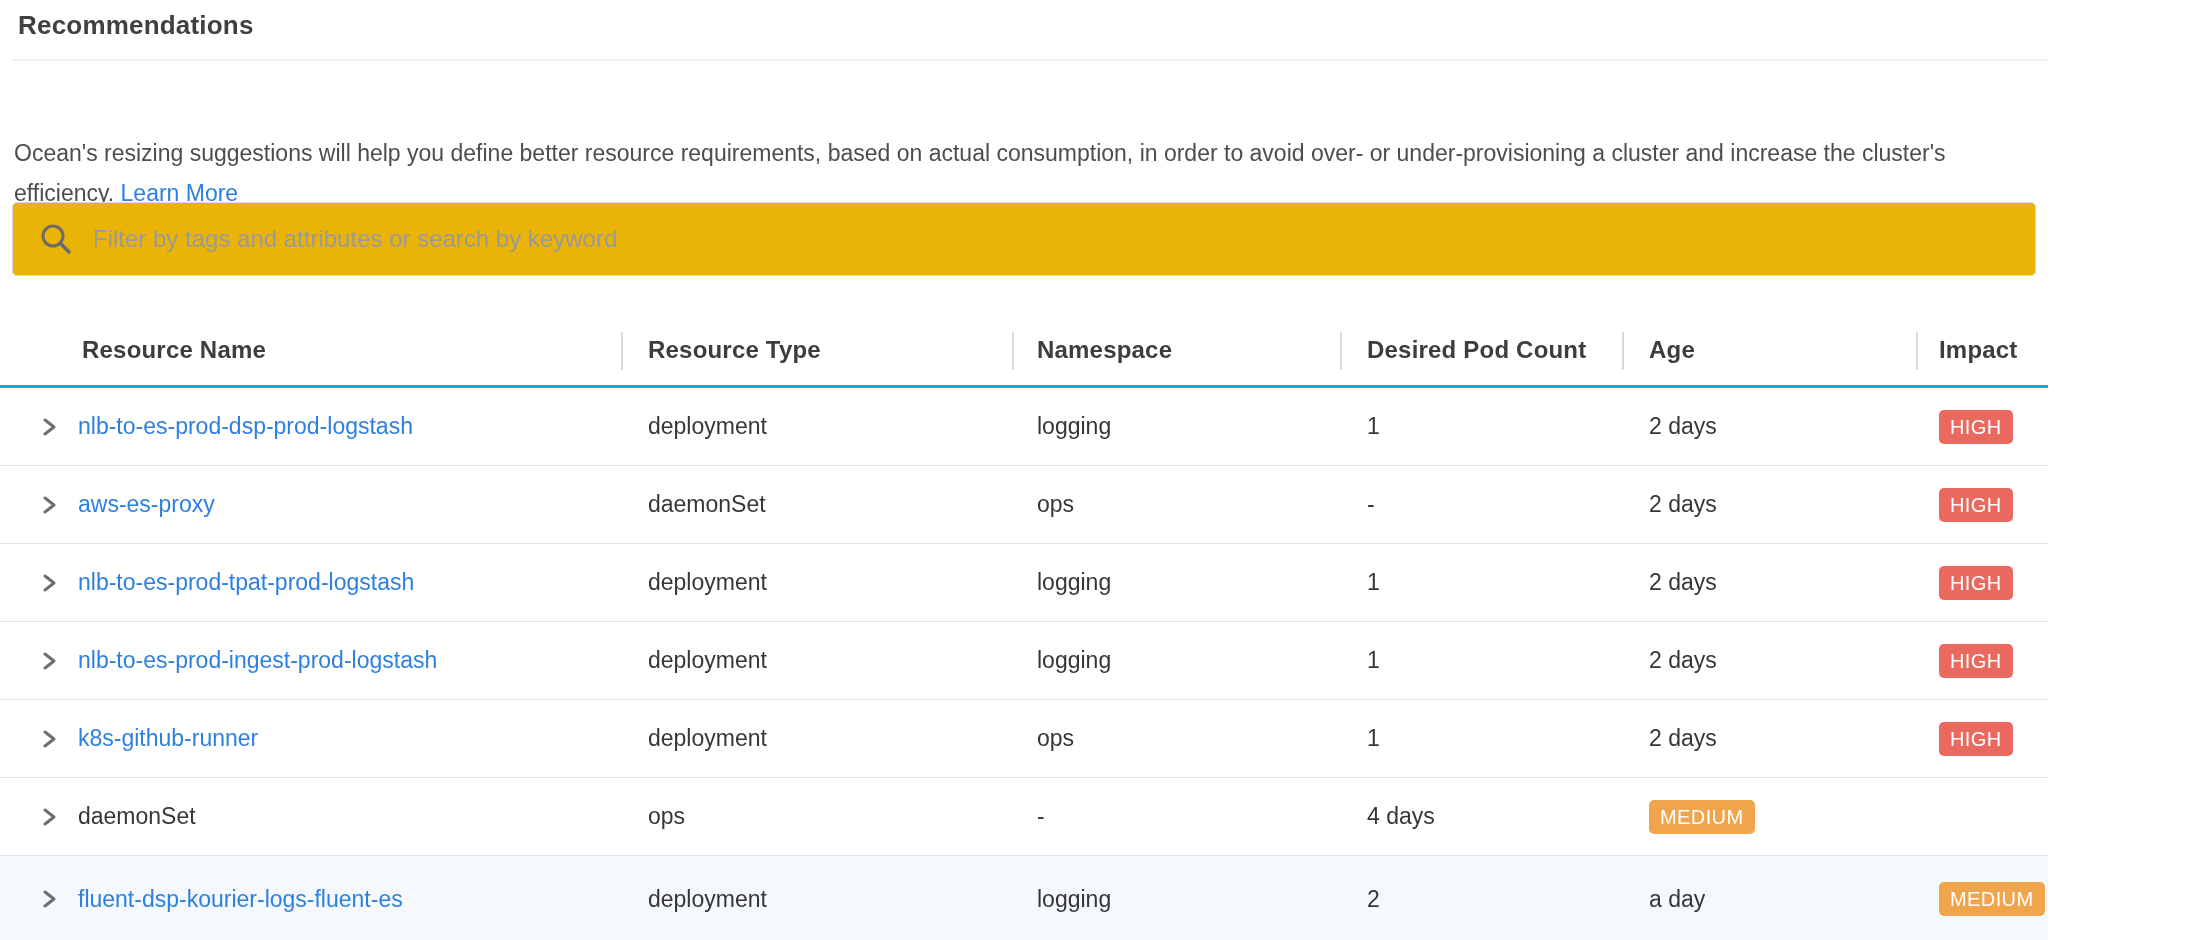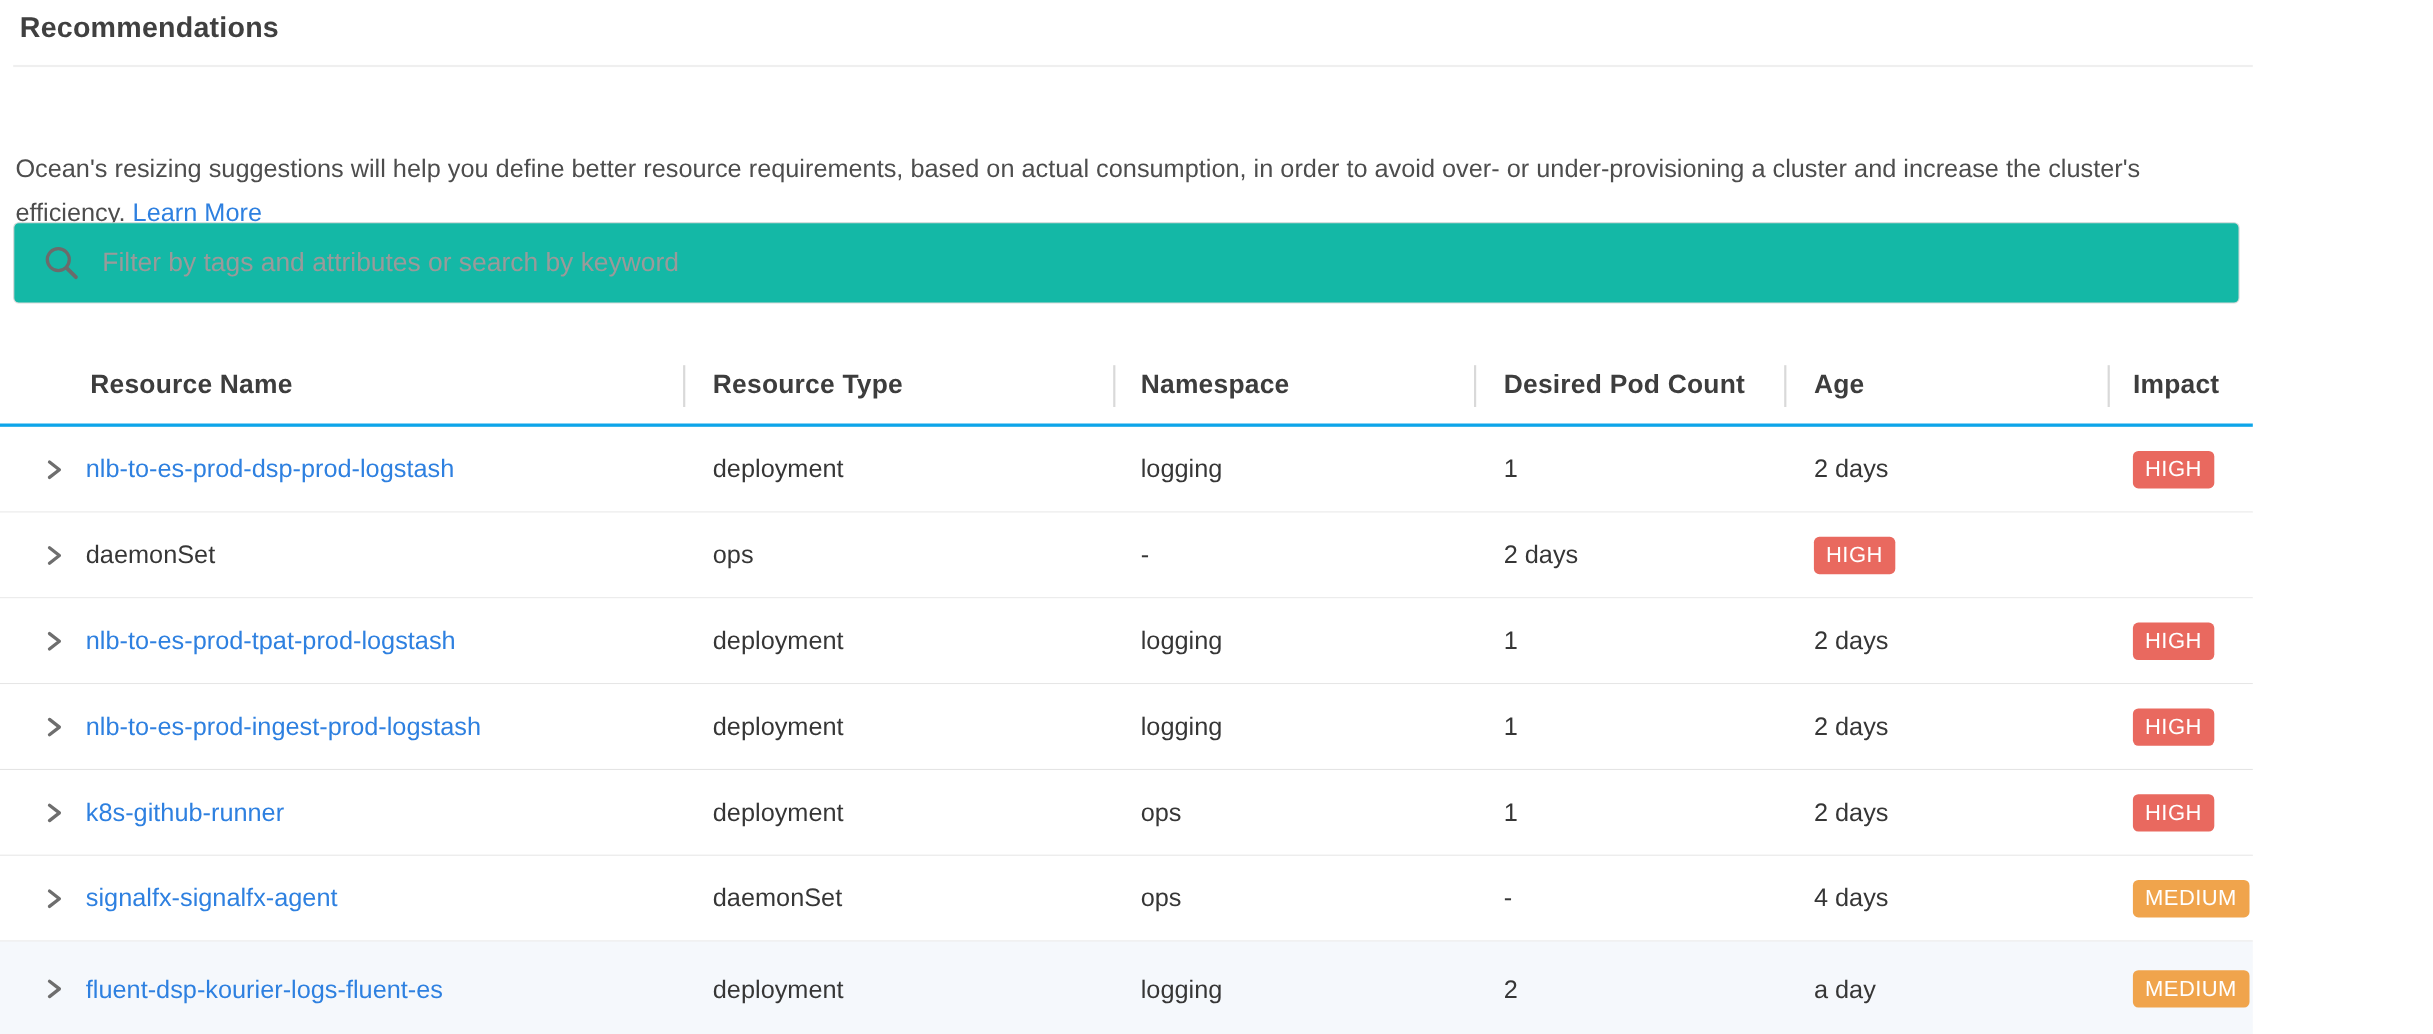--- a/index.html
+++ b/index.html
@@ -22,21 +22,21 @@
     position: absolute; top: 88px; left: 14px; right: 16px;
     font-size: 23px; color: #4d4d4d; line-height: 40px;
   }
   .description .line1 { display: block; white-space: nowrap; margin-top: 45px; }
   .learn-more {
     color: #2e80e0; text-decoration: underline; cursor: pointer;
   }
 
   .search-box {
     position: absolute; top: 202px; left: 12px; right: 12px; height: 74px;
-    border: 1px solid #d9d9d9; border-radius: 5px; background: #14b8a6;
+    border: 1px solid #d9d9d9; border-radius: 5px; background: #eab308;
     display: flex; align-items: center; padding-left: 26px;
   }
   .search-icon { flex: 0 0 auto; margin-right: 20px; display: block; }
   .search-input {
     flex: 1 1 auto; border: none; outline: none; background: transparent;
     font-family: inherit; font-size: 24px; color: #333;
     height: 100%;
   }
   .search-input::placeholder { color: #9a9a9a; opacity: 1; }
 
@@ -135,20 +135,23 @@
       <span class="badge" style="background: rgb(233, 105, 95);">HIGH</span>
     </div>
   </div>
 
   <div class="tr">
     <div class="td td-chevron">
       <svg class="chevron-icon" width="22" height="24" viewBox="0 0 22 24">
         <polyline points="7,5 16,12 7,19" fill="none" stroke="#6e6e6e" stroke-width="3" stroke-linecap="round" stroke-linejoin="round"></polyline>
       </svg>
     </div>
+    <div class="td td-name">
+      <a class="name-link">aws-es-proxy</a>
+    </div>
     <div class="td td-type">daemonSet</div>
     <div class="td td-namespace">ops</div>
     <div class="td td-pods">-</div>
     <div class="td td-age">2 days</div>
     <div class="td td-impact">
       <span class="badge" style="background: rgb(233, 105, 95);">HIGH</span>
     </div>
   </div>
 
   <div class="tr">
@@ -203,23 +206,20 @@
     <div class="td td-impact">
       <span class="badge" style="background: rgb(233, 105, 95);">HIGH</span>
     </div>
   </div>
 
   <div class="tr">
     <div class="td td-chevron">
       <svg class="chevron-icon" width="22" height="24" viewBox="0 0 22 24">
         <polyline points="7,5 16,12 7,19" fill="none" stroke="#6e6e6e" stroke-width="3" stroke-linecap="round" stroke-linejoin="round"></polyline>
       </svg>
-    </div>
-    <div class="td td-name">
-      <a class="name-link">signalfx-signalfx-agent</a>
     </div>
     <div class="td td-type">daemonSet</div>
     <div class="td td-namespace">ops</div>
     <div class="td td-pods">-</div>
     <div class="td td-age">4 days</div>
     <div class="td td-impact">
       <span class="badge" style="background: rgb(240, 164, 76);">MEDIUM</span>
     </div>
   </div>
 

